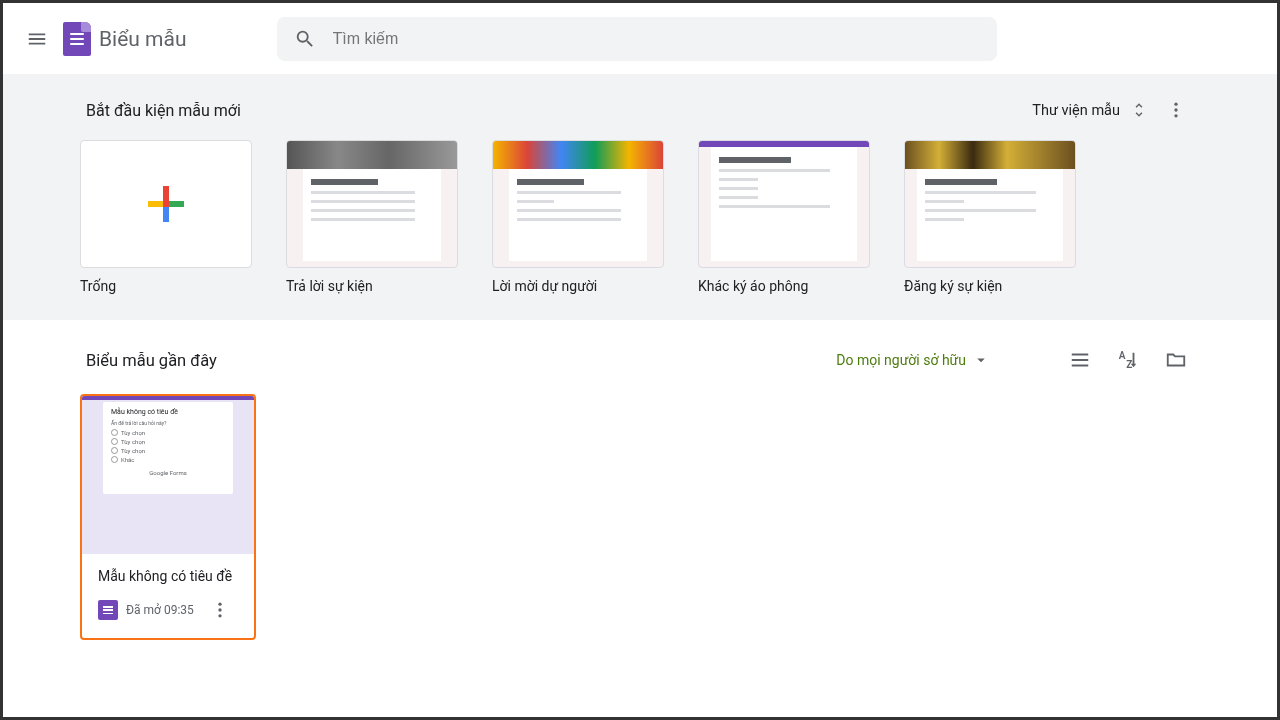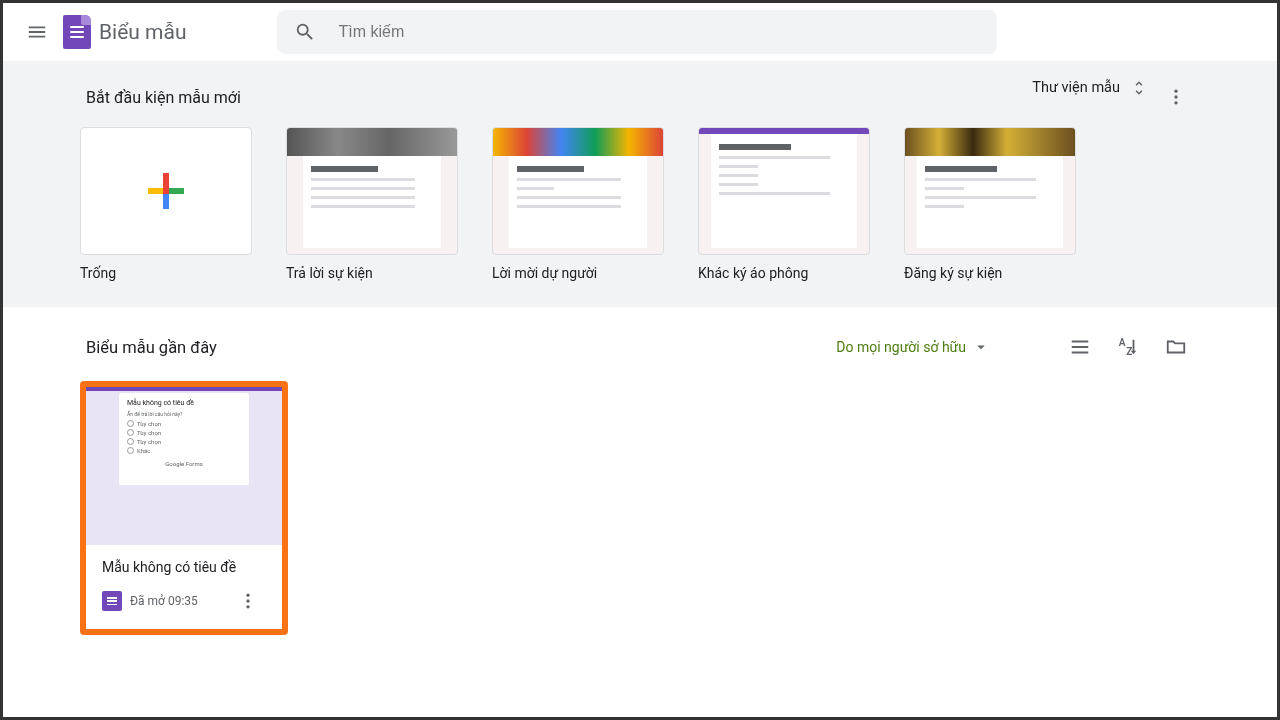--- a/index.html
+++ b/index.html
@@ -8,21 +8,21 @@
   background: #fff;
   color: #202124;
   width: 1280px;
   height: 720px;
   overflow: hidden;
   border: 3px solid #333;
 }
 .header {
   display: flex;
   align-items: center;
-  height: 58px;
+  height: 71px;
   padding: 0 12px;
   background: #fff;
 }
 .menu-btn {
   width: 44px; height: 44px;
   display: flex; align-items: center; justify-content: center;
   border-radius: 50%; cursor: pointer;
 }
 .logo { display: flex; align-items: center; gap: 8px; margin-left: 4px; }
 .logo-icon {
@@ -43,35 +43,35 @@
   margin-left: 90px;
   flex: 0 0 720px;
   height: 44px;
   background: #f1f3f4;
   border-radius: 8px;
   display: flex; align-items: center;
   padding: 0 8px;
 }
 .search input {
   border: none; background: transparent; outline: none;
-  font-size: 16px; color: #0f172a; flex: 1; padding: 0 8px; margin-left: 6px;
+  font-size: 16px; color: #0f172a; flex: 1; padding: 0 8px;
 }
 .search-icon-wrap{width:40px;display:flex;justify-content:center;color:#5f6368}
 
 .templates-section {
   background: #f1f3f4;
   padding: 18px 0 26px;
 }
 .section-inner { width: 1120px; margin: 0 auto; }
 .templates-header {
   display: flex; align-items: center; justify-content: space-between;
   padding: 0 6px 12px;
 }
 .templates-title { font-size: 16px; color: #202124; }
-.gallery-toggle { display: flex; align-items: flex-start; gap: 10px; }
+.gallery-toggle { display: flex; align-items: center; gap: 10px; }
 .gallery-label { font-size: 14.5px; color: #202124; }
 .icon-btn { width:36px;height:36px;display:flex;align-items:center;justify-content:center;border-radius:50%;cursor:pointer;color:#5f6368}
 
 .template-row { display: flex; gap: 18px; }
 .template-card { width: 188px; cursor:pointer; }
 .thumb {
   width: 172px; height: 128px;
   background: #fff;
   border: 1px solid #dadce0;
   border-radius: 4px;
@@ -94,21 +94,21 @@
 .band.purple{background:#7248b9;height:6px}
 .band.gold{background:linear-gradient(90deg,#6b5020 0%,#d4af37 20%,#3a2a10 40%,#d4af37 60%,#6b5020 100%)}
 .thumb.t4 .card,.thumb.t5 .card{margin:0 12px}
 
 .recent-section { background:#fff; padding: 22px 0; }
 .recent-header { display:flex;align-items:center;justify-content:space-between;padding:0 6px 16px }
 .recent-title { font-size:16.5px; }
 .recent-controls { display:flex;align-items:center;gap:12px }
 .owner-filter{display:flex;align-items:center;gap:6px;font-size:14px;color:#4d7c0f;cursor:pointer;margin-right:60px}
 
-.doc-card{width:208px;border:6px solid #f97316;border-radius:4px;overflow:hidden;cursor:pointer}
+.doc-card{width:176px;border:2px solid #f97316;border-radius:4px;overflow:hidden;cursor:pointer}
 .doc-thumb{height:158px;background:#e9e4f5;display:flex;justify-content:center;padding-top:2px;border-top:4px solid #7248b9}
 .doc-thumb-inner{width:130px;height:92px;background:#fff;border-radius:2px;padding:6px 8px;font-size:6px;color:#5f6368;position:relative}
 .doc-thumb-inner .t{font-size:7px;color:#202124;margin-bottom:4px}
 .doc-thumb-inner .q{font-size:5px;margin:3px 0}
 .doc-thumb-inner .opt{display:flex;align-items:center;gap:3px;margin:2px 0}
 .doc-thumb-inner .opt::before{content:"";width:5px;height:5px;border:1px solid #999;border-radius:50%}
 .doc-footer-brand{font-size:6px;text-align:center;color:#5f6368;margin-top:6px}
 .doc-meta{padding:14px 16px 10px}
 .doc-name{font-size:14px;color:#202124;margin-bottom:8px}
 .doc-sub{display:flex;align-items:center;gap:8px}

